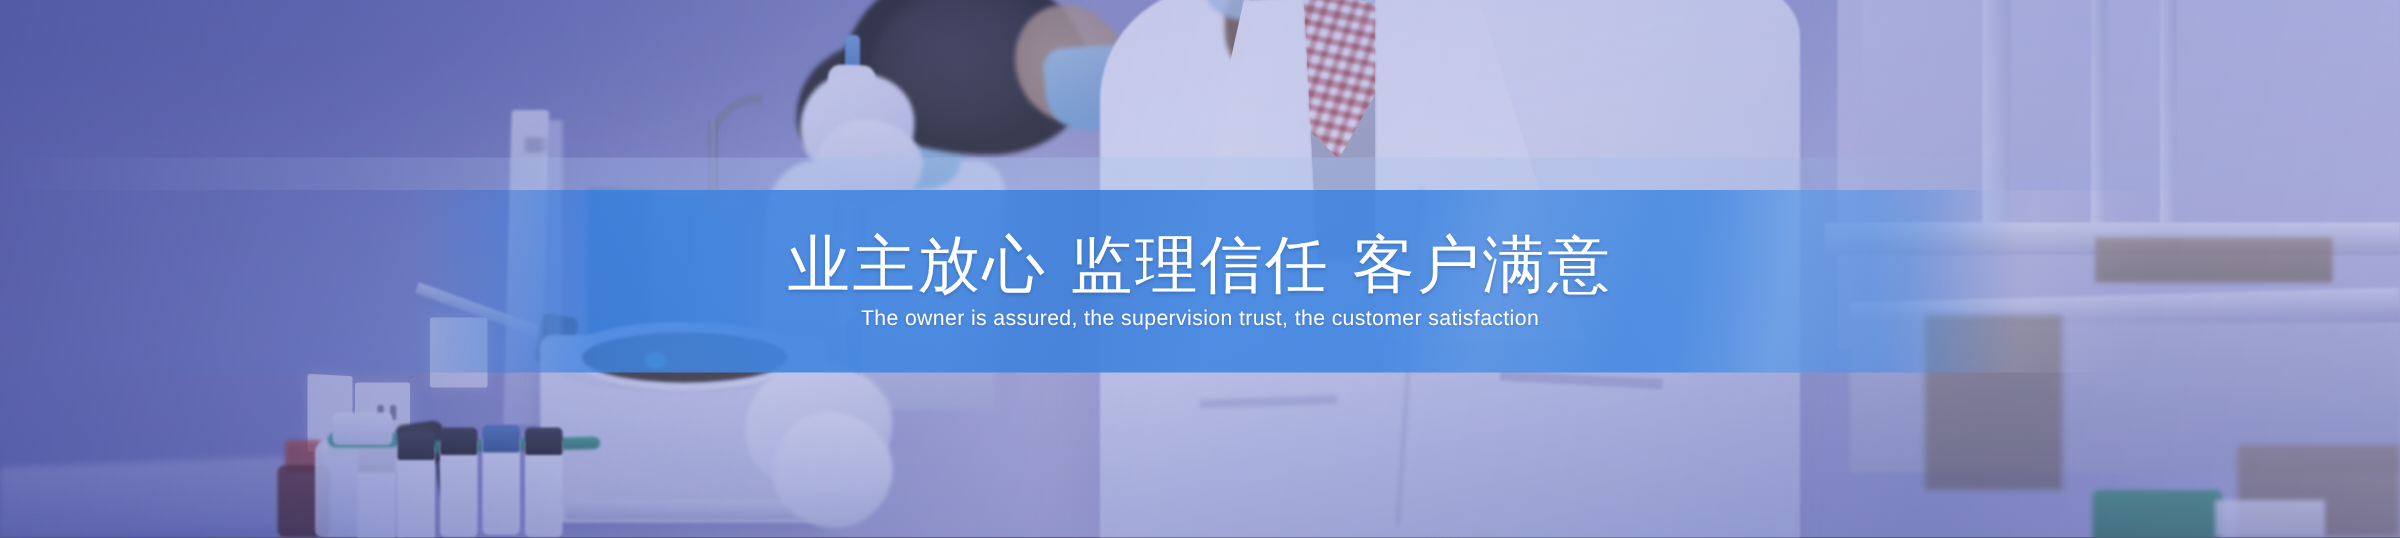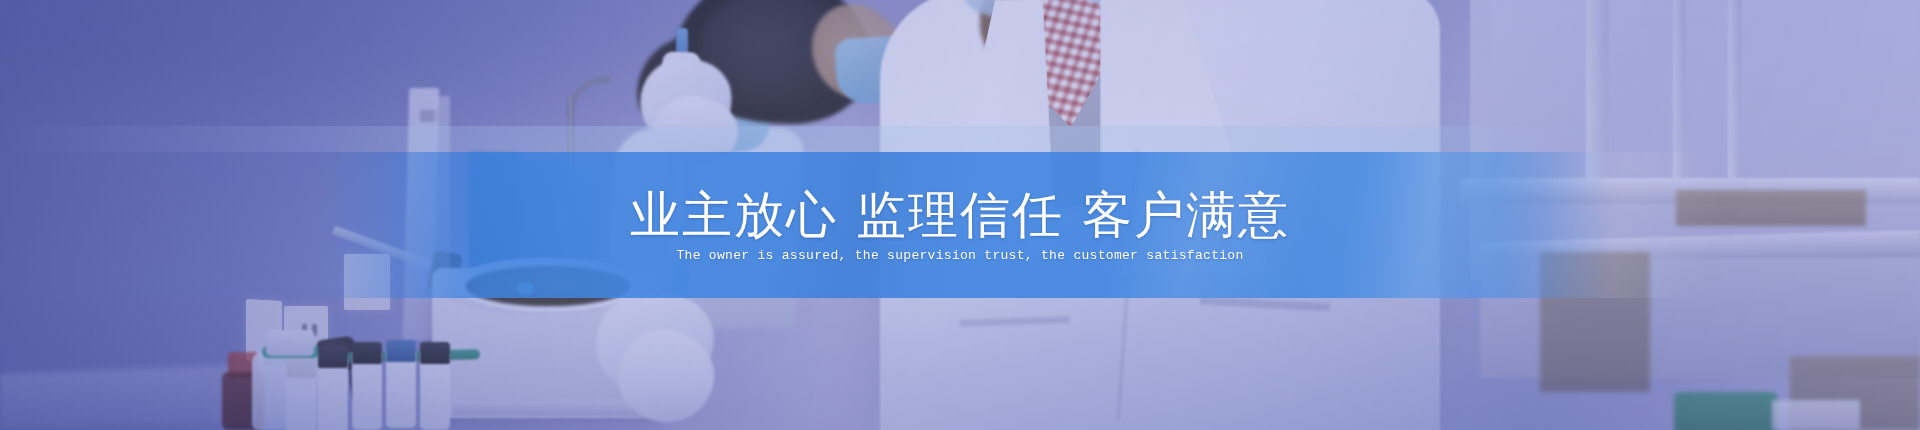--- a/index.html
+++ b/index.html
@@ -483,26 +483,26 @@
     font-size:50px;
     line-height:1.08;
     font-weight:400;
     letter-spacing:2px;
     white-space:nowrap;
     text-shadow:0 1px 3px rgba(24,54,110,.30);
     font-family:"DejaVu Sans","Liberation Sans",sans-serif;
   }
   .subline{
     color:#ffffff;
-    font-size:13px;
+    font-size:17px;
     font-weight:400;
     letter-spacing:.3px;
     white-space:nowrap;
     text-shadow:0 1px 2px rgba(24,54,110,.28);
-    font-family:Liberation Mono, monospace;
+    font-family:Liberation Sans, sans-serif;
     text-align:right;
   }
 </style>
 </head>
 <body>
 
 <div id="banner">
 
   <div class="photo">
     <div class="wall"></div>

